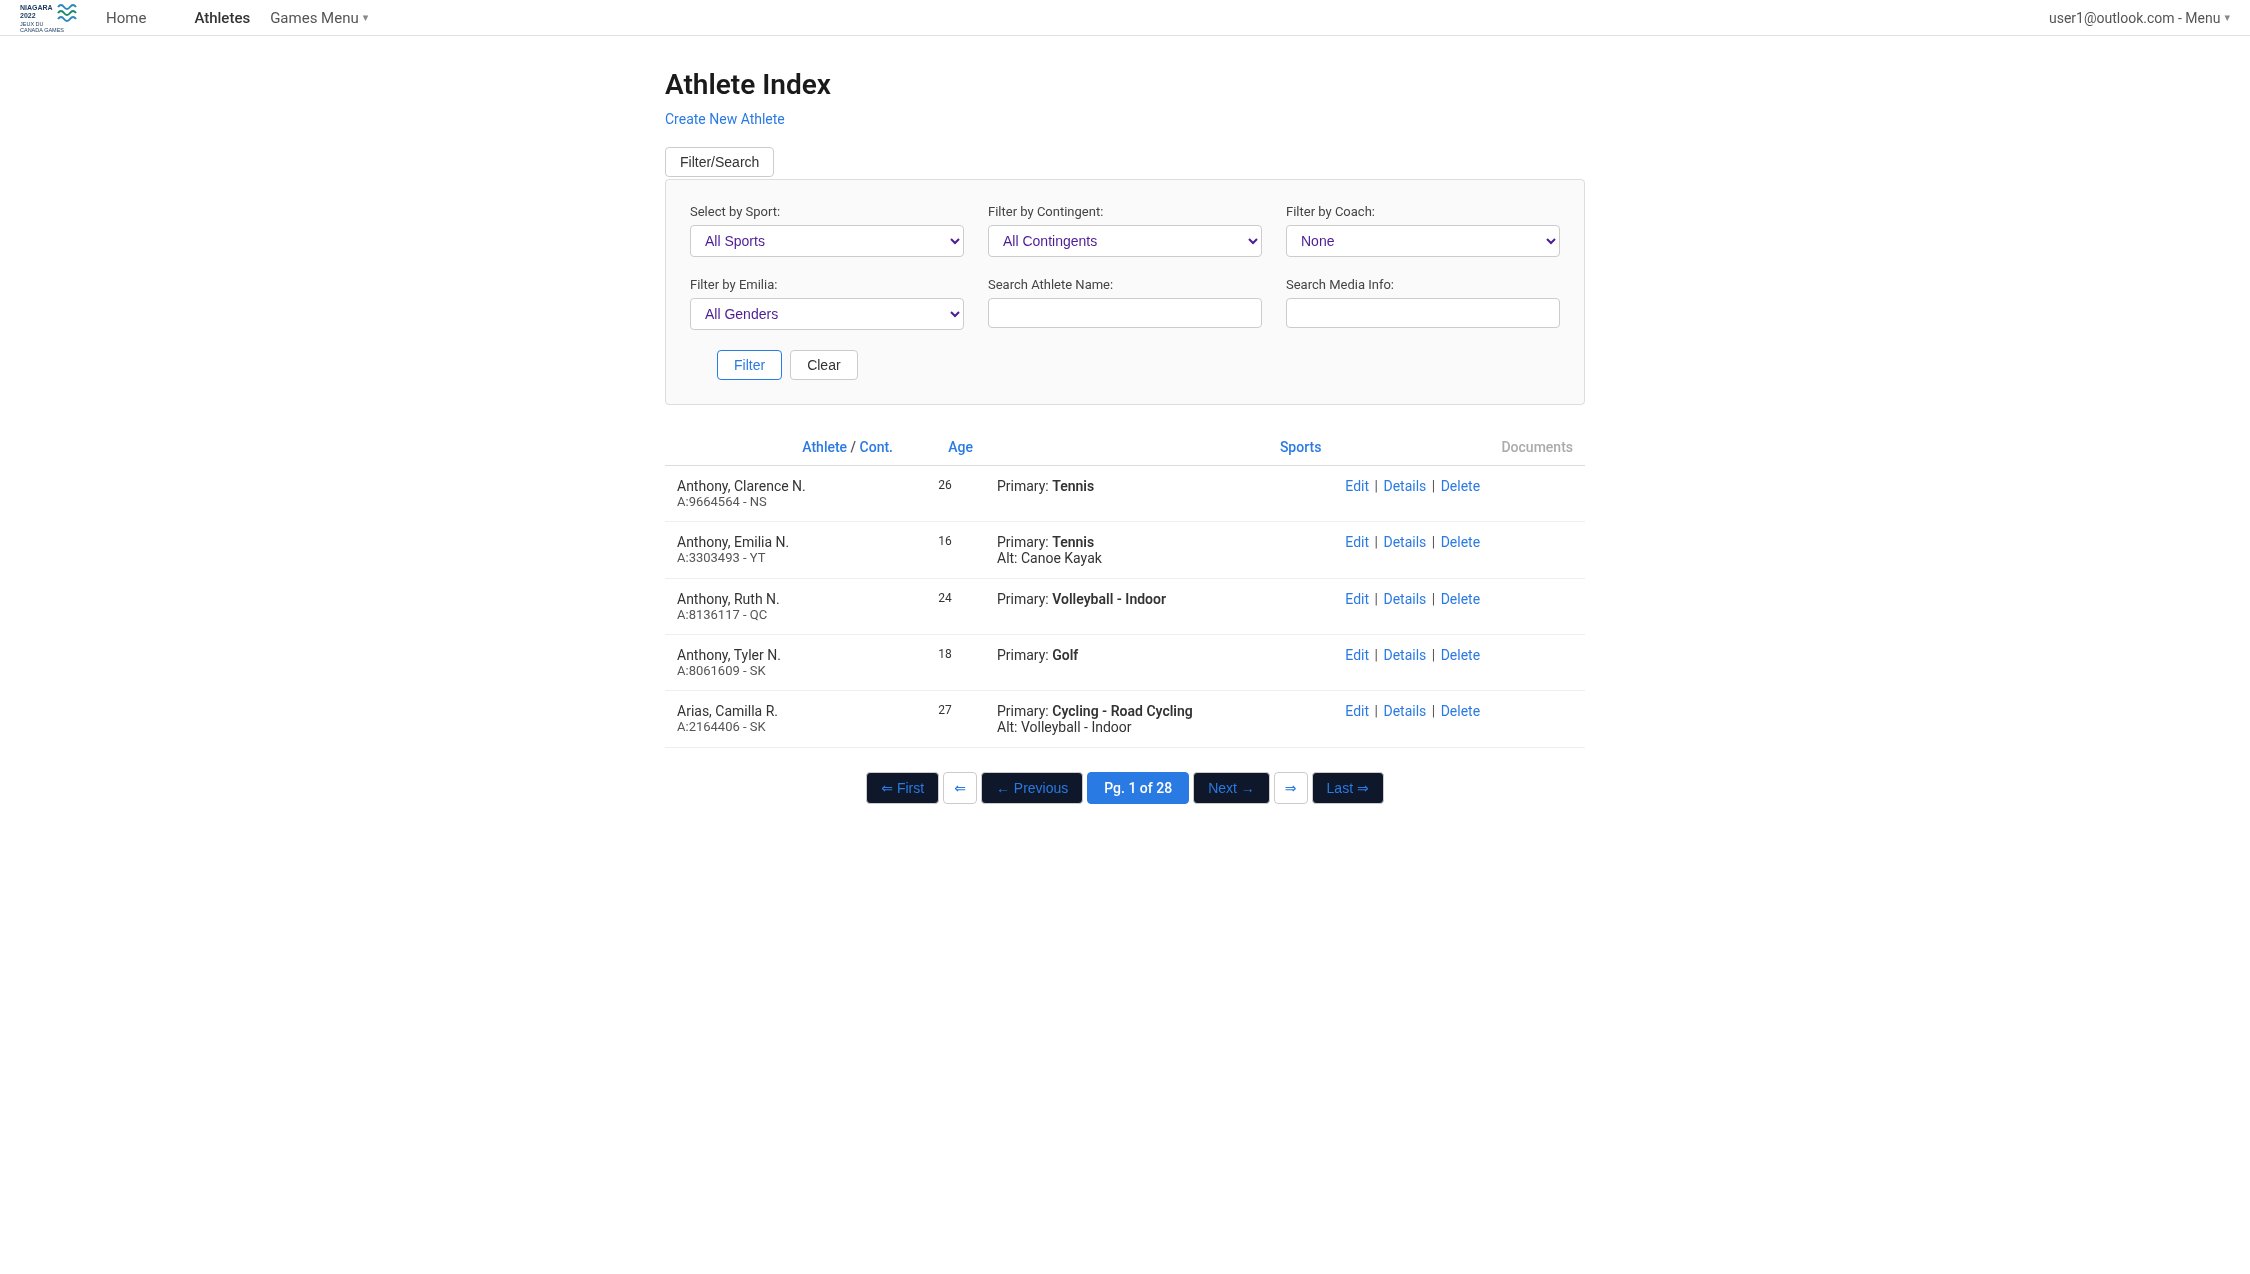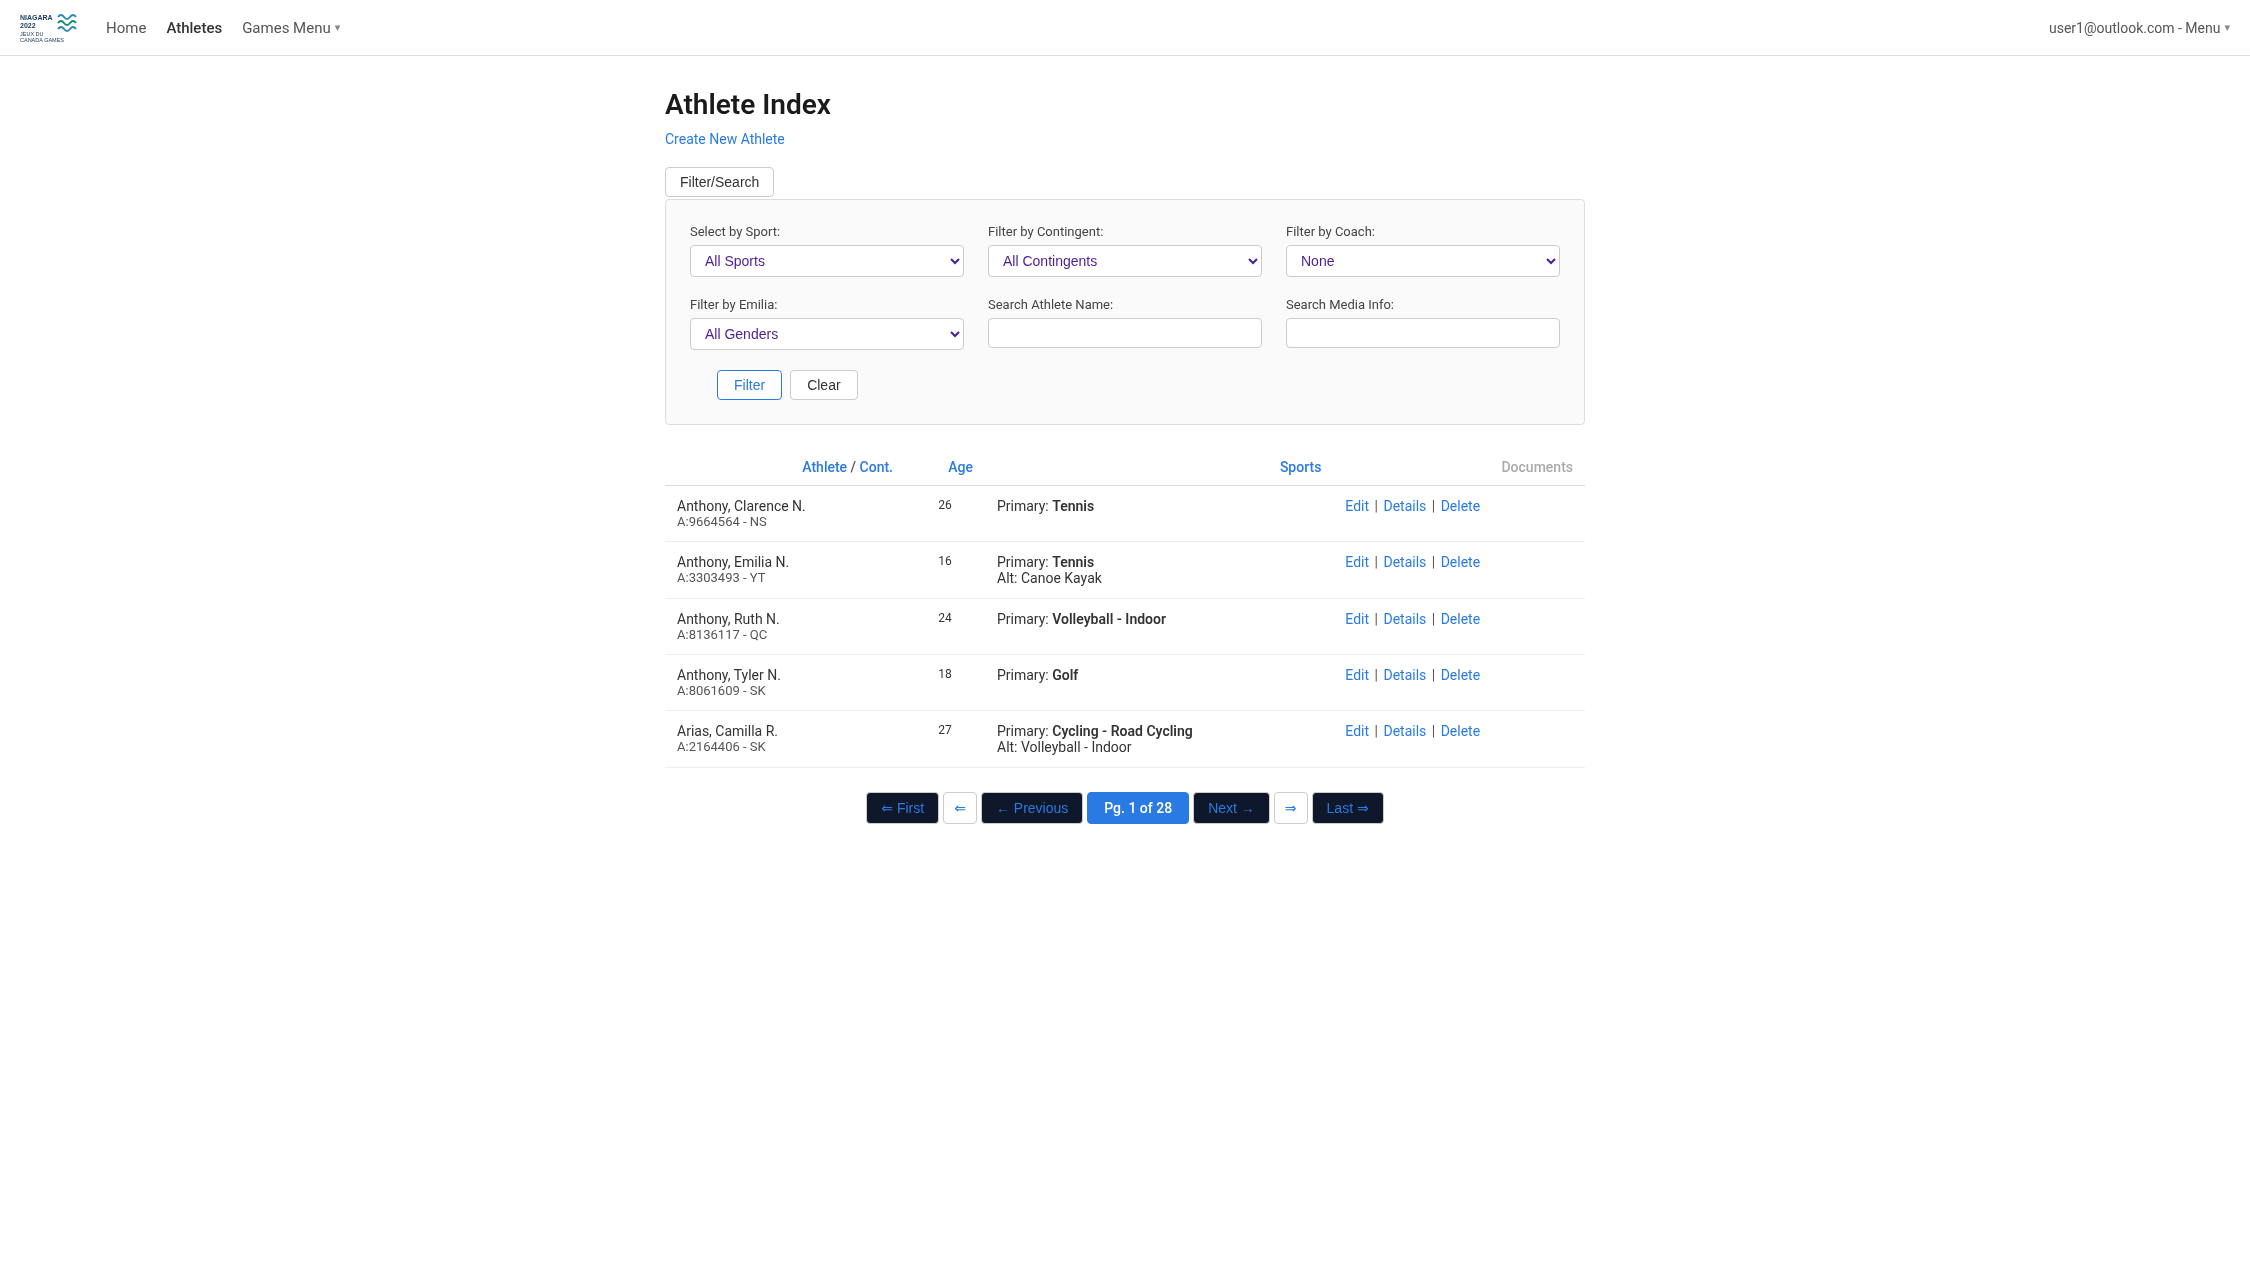--- a/index.html
+++ b/index.html
@@ -3,41 +3,41 @@
   <meta charset="utf-8">
   <style>
     * { box-sizing: border-box; margin: 0; padding: 0; }
     body { font-family: -apple-system, BlinkMacSystemFont, 'Segoe UI', Roboto, sans-serif; font-size: 14px; color: #333; background: #fff; }
 
     
     .navbar {
       display: flex;
       align-items: center;
       padding: 0 20px;
-      height: 56px;
+      height: 36px;
       border-bottom: 1px solid #e0e0e0;
       background: #fff;
     }
     .navbar-brand {
       display: flex;
       align-items: center;
       margin-right: 24px;
     }
     .nav-links {
       display: flex;
       align-items: center;
       gap: 20px;
       flex: 1;
     }
     .nav-link {
       text-decoration: none;
       color: #555;
       font-size: 15px;
     }
-    .nav-link.active { color: #333; font-weight: 500; }
+    .nav-link.active { color: #333; font-weight: 500; margin-left: 28px; }
     .nav-link-dropdown {
       display: flex;
       align-items: center;
       gap: 4px;
       color: #555;
       cursor: pointer;
       font-size: 15px;
     }
     .nav-right {
       margin-left: auto;

